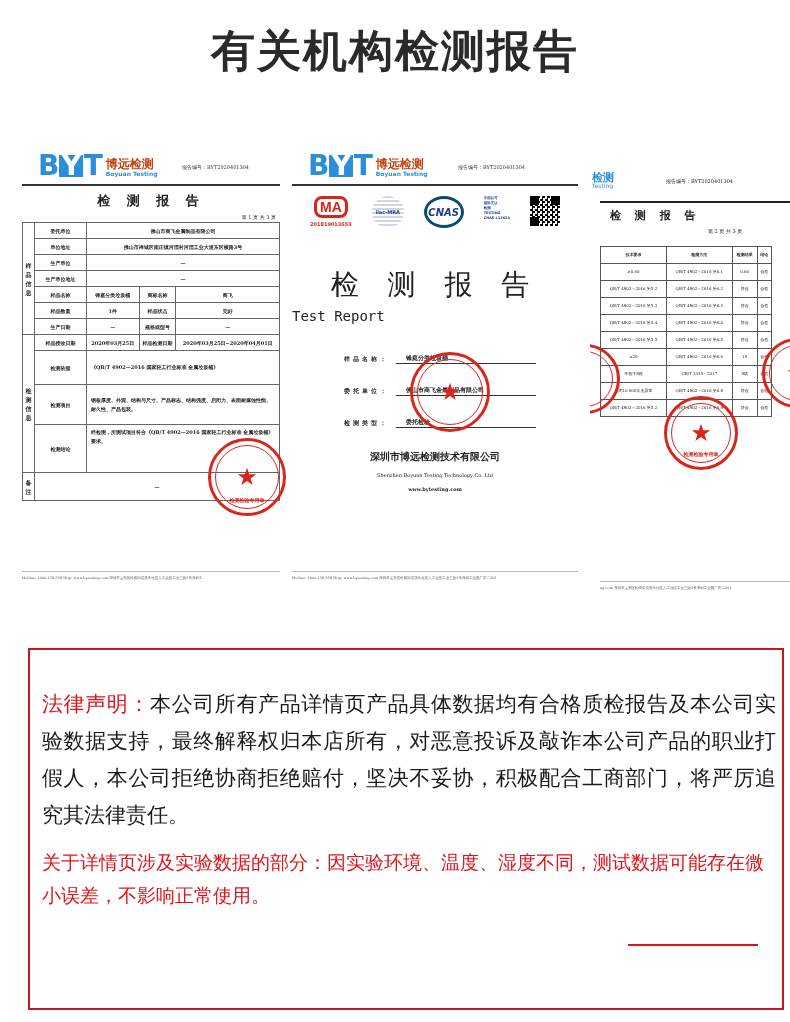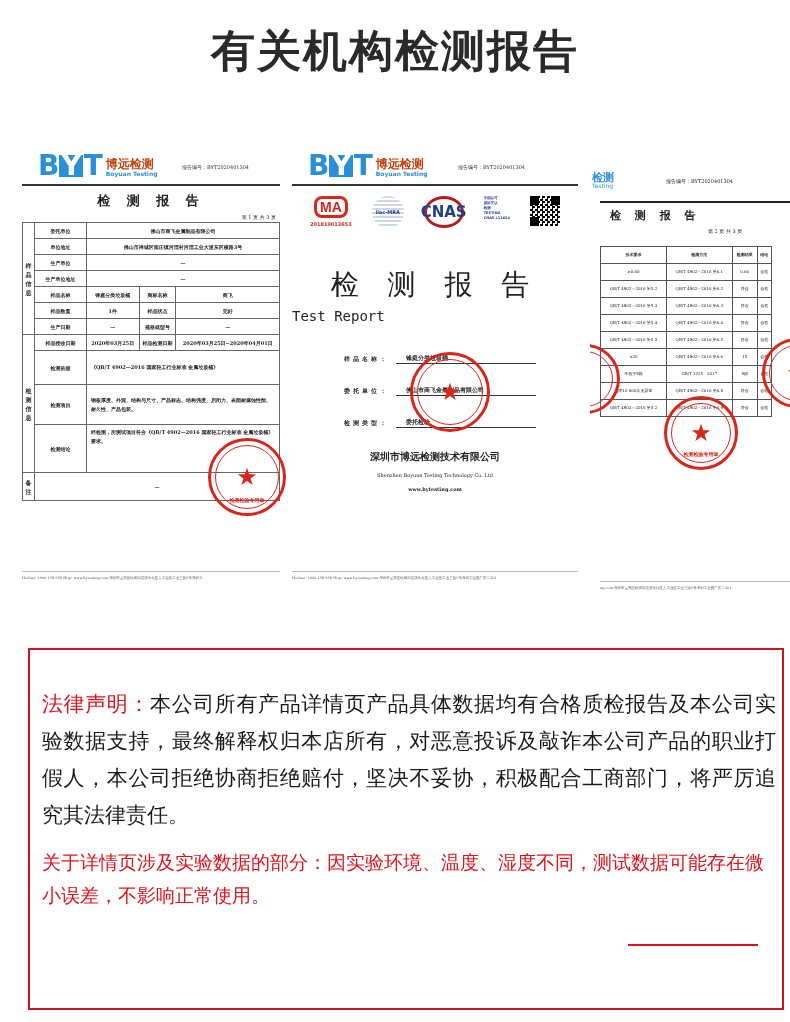--- a/index.html
+++ b/index.html
@@ -48,21 +48,21 @@
   }
   .stamp::before { content: ""; position: absolute; inset: 4px; border: 1px solid #d9261c; border-radius: 50%; }
   .stamp .star { font-size: 24px; line-height: 1; }
   .stamp .stamp-text { position: absolute; bottom: 10px; font-size: 5px; font-weight: bold; }
 
   .logos-row { display: flex; align-items: flex-start; justify-content: space-around; padding: 12px 8px 0; height: 64px; }
   .cma { display: flex; flex-direction: column; align-items: center; }
   .cma-box { border: 3px solid #d9261c; border-radius: 8px; color: #d9261c; font-family: Liberation Sans, sans-serif; font-weight: bold; font-size: 14px; padding: 0 3px; line-height: 16px; }
   .cma-num { color: #d9261c; font-size: 5px; margin-top: 3px; font-family: "DejaVu Sans", sans-serif; font-weight: bold; }
   .ilac { width: 32px; height: 32px; border-radius: 50%; background: repeating-linear-gradient(180deg, #cfd6e6 0 2px, #fff 2px 4px); display: flex; align-items: center; justify-content: center; font-size: 5px; font-weight: bold; color: #1f3d8c; font-family: "DejaVu Sans", sans-serif; }
-  .cnas { width: 40px; height: 32px; border: 3px solid #b91c1c; border-radius: 50%; display: flex; align-items: center; justify-content: center; font-size: 15px; font-weight: bold; color: #1f3d8c; font-family: "DejaVu Sans", sans-serif; }
+  .cnas { width: 40px; height: 32px; border: 3px solid #0c4a6e; border-radius: 50%; display: flex; align-items: center; justify-content: center; font-size: 10px; font-weight: bold; font-style: italic; color: #1f3d8c; font-family: "DejaVu Sans", sans-serif; }
   .cnas-text { font-size: 3.5px; color: #1f3d8c; line-height: 5px; font-family: "DejaVu Sans", sans-serif; font-weight: bold; }
   .qr { width: 30px; height: 30px; background:
       linear-gradient(#000,#000) 0 0/9px 9px no-repeat,
       linear-gradient(#000,#000) 21px 0/9px 9px no-repeat,
       linear-gradient(#000,#000) 0 21px/9px 9px no-repeat,
       repeating-conic-gradient(#000 0 25%, #fff 0 50%) 0 0/5px 5px; }
 
   .big-title { text-align: center; font-size: 28px; letter-spacing: 10px; margin-top: 18px; font-family: "DejaVu Serif", serif; }
   .en-title { text-align: left; font-family: "DejaVu Sans Mono", monospace; font-size: 14px; margin-top: 4px; }
   .fields { padding: 30px 0 0 52px; font-size: 6px; }

